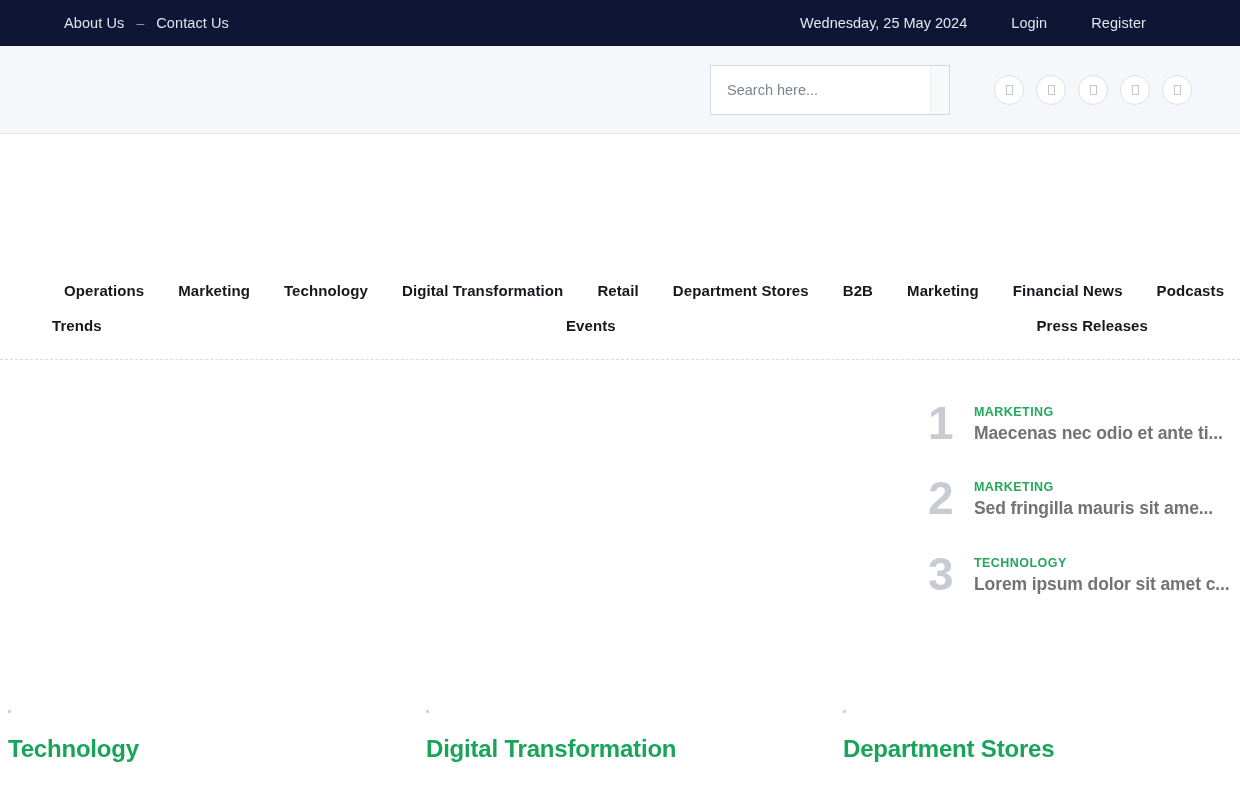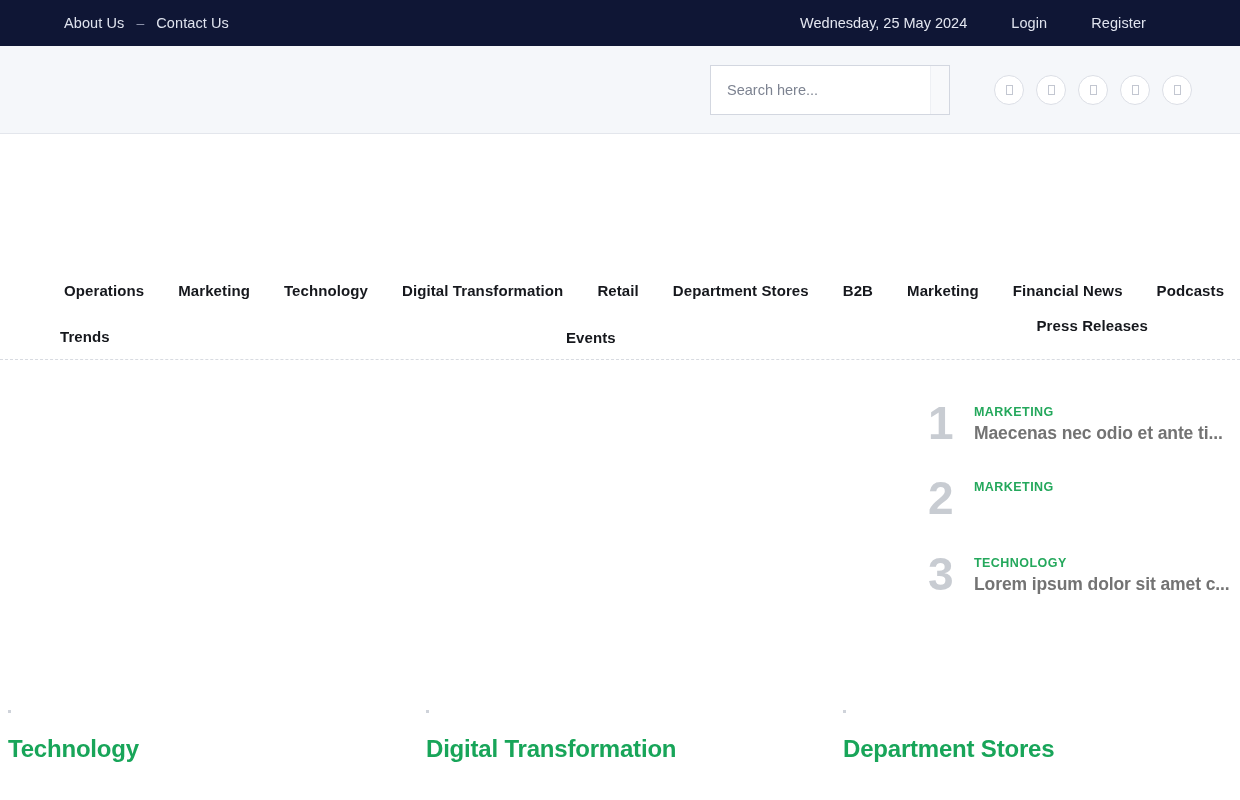--- a/index.html
+++ b/index.html
@@ -106,22 +106,22 @@
     left: 0;
     width: 1240px;
     height: 90px;
   }
   .nav-line {
     position: absolute;
     display: flex;
     align-items: center;
   }
   .nav-line-a { top: 12px; left: 64px; gap: 34px; }
-  .nav-line-b { top: 47px; left: 60px; margin-top: 11px; }
-  .nav-line-c { top: 47px; left: 566px; margin-top: 12px; }
+  .nav-line-b { top: 47px; left: 52px; }
+  .nav-line-c { top: 47px; left: 566px; }
   .nav-line-d { top: 47px; right: 92px; align-items: flex-end; }
 
   .nav-divider {
     position: absolute;
     top: 225px;
     left: 0;
     width: 1240px;
     border-top: 1px dashed #d8dbe1;
   }
 
@@ -307,20 +307,21 @@
       <div class="trend-body">
         <div class="trend-cat">MARKETING</div>
         <div class="trend-title">Maecenas nec odio et ante ti...</div>
       </div>
     </div>
 
     <div class="trend-item">
       <div class="trend-rank">2</div>
       <div class="trend-body">
         <div class="trend-cat">MARKETING</div>
+        <div class="trend-title">Sed fringilla mauris sit ame...</div>
       </div>
     </div>
 
     <div class="trend-item">
       <div class="trend-rank">3</div>
       <div class="trend-body">
         <div class="trend-cat">TECHNOLOGY</div>
         <div class="trend-title">Lorem ipsum dolor sit amet c...</div>
       </div>
     </div>

